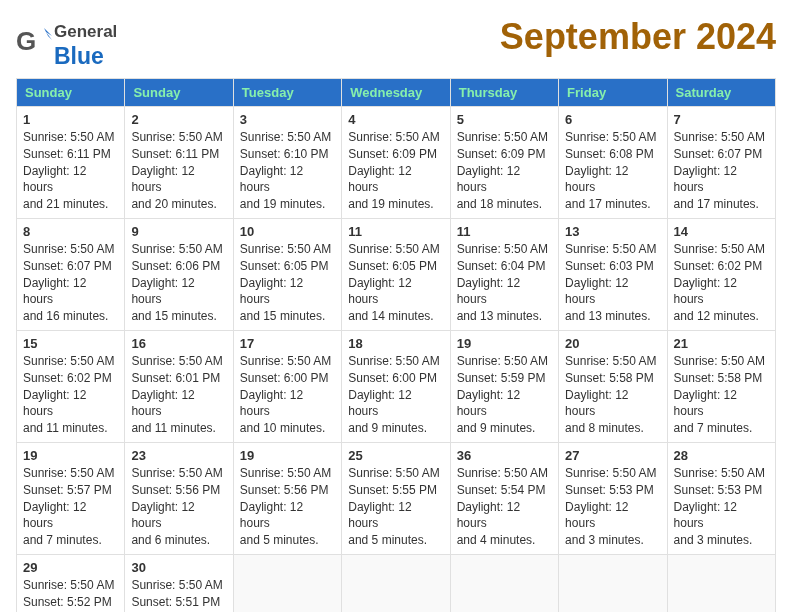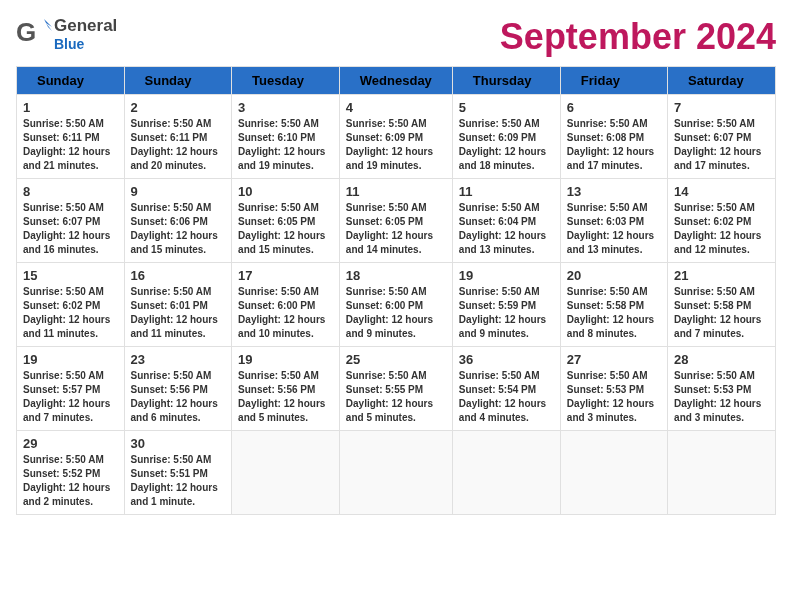--- a/index.html
+++ b/index.html
@@ -20,37 +20,37 @@
       display: flex;
       align-items: center;
       gap: 2px;
     }
     .title-section {
       text-align: right;
     }
     .month-title {
       font-size: 36px;
       font-weight: bold;
-      color: #be185d;
+      color: #a16207;
     }
     .location-title {
       font-size: 16px;
       color: #333;
       font-weight: normal;
     }
     .calendar {
       width: 100%;
       border-collapse: collapse;
       margin-top: 8px;
     }
     .calendar th {
       background-color: #2970c7;
-      color: #000000;
+      color: #86efac;
       text-align: left;
-      padding: 6px 20px;
+      padding: 6px 8px;
       font-size: 13px;
       font-weight: bold;
       border: 1px solid #e0e0e0;
     }
     .calendar td {
       vertical-align: top;
       padding: 5px 6px;
       border: 1px solid #e0e0e0;
       font-size: 10px;
       color: #333;
@@ -62,41 +62,40 @@
       background: #f9f9f9;
     }
     .day-number {
       font-size: 13px;
       font-weight: bold;
       color: #333;
       display: block;
       margin-bottom: 2px;
     }
     .day-info {
-      font-size: 10px;
+      font-size: 12px;
       line-height: 1.4;
       color: #333;
-      font-weight: bold;
     }
     .calendar tr {
       border-bottom: 1px solid #ccc;
     }
     .logo-container {
       display: flex;
       flex-direction: column;
     }
     .general-text {
       font-size: 17px;
       font-weight: bold;
       color: #444;
       text-align: center;
     }
     .blue-text {
       color: #1a6abf;
-      font-size: 14px;
+      font-size: 23px;
       font-weight: bold;
     }
   </style>
 </head>
 <body>
 
 <div>
   <div class="header-section">
     <div class="logo-container">
       <div class="logo-wrapper">

